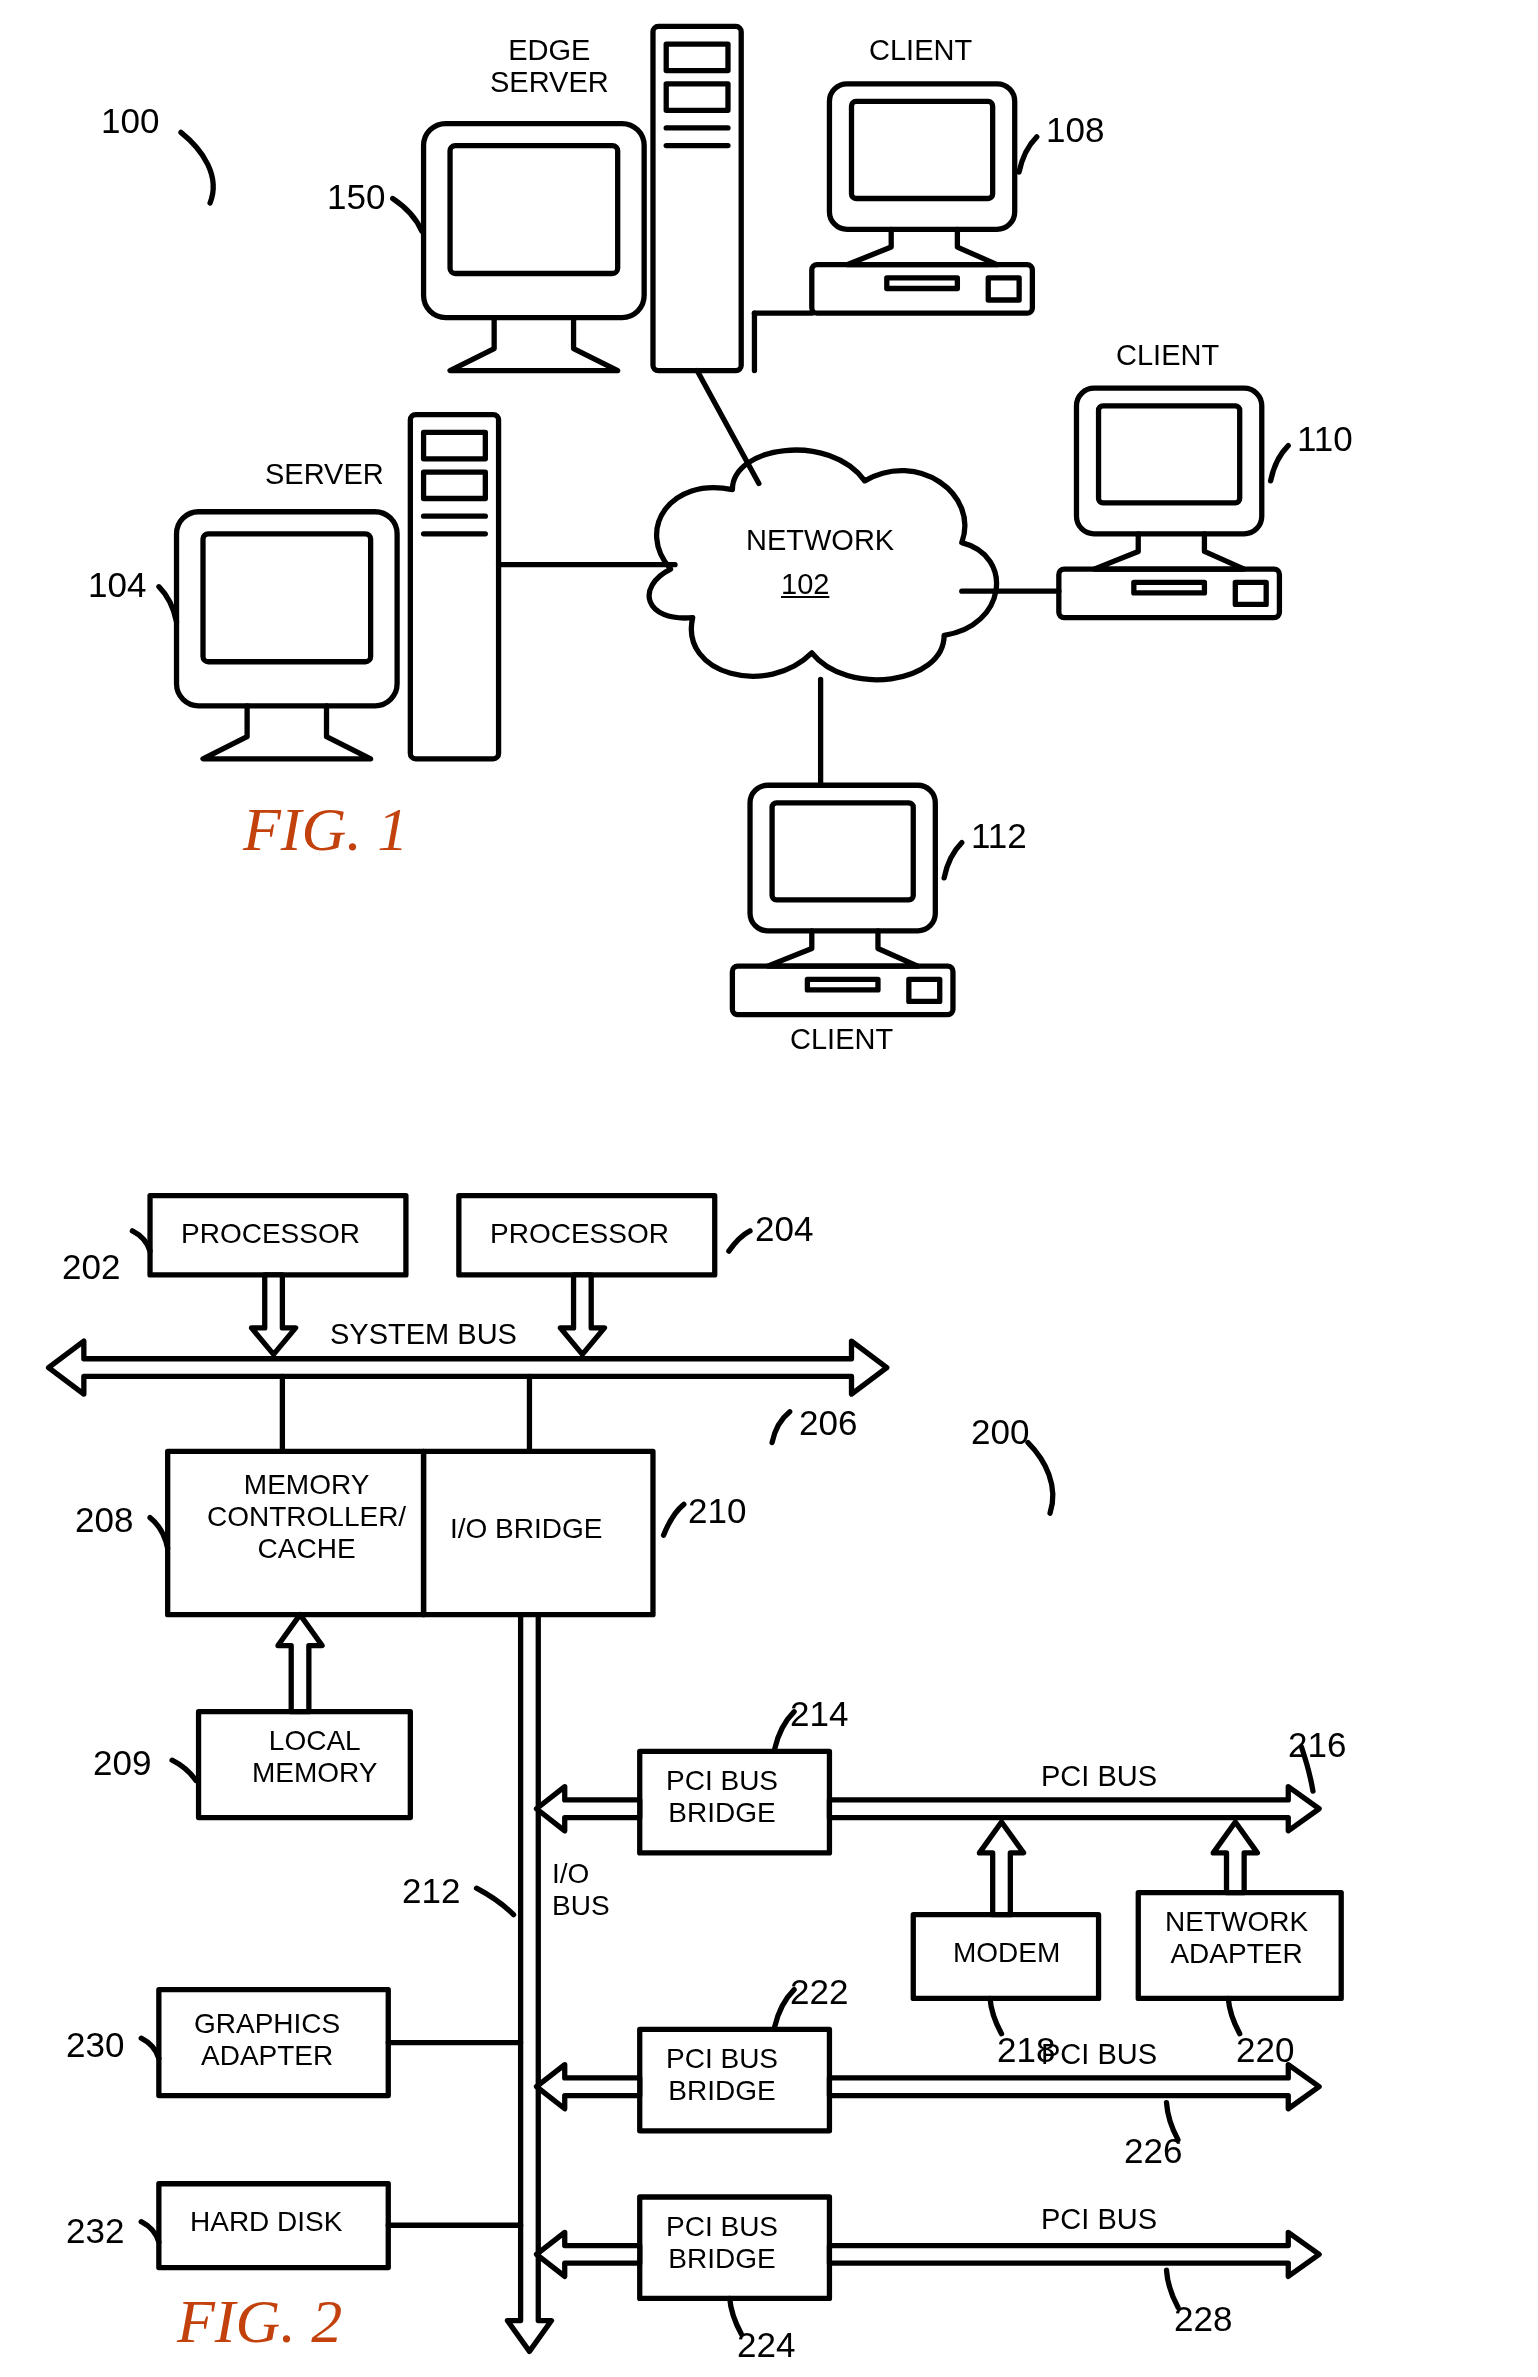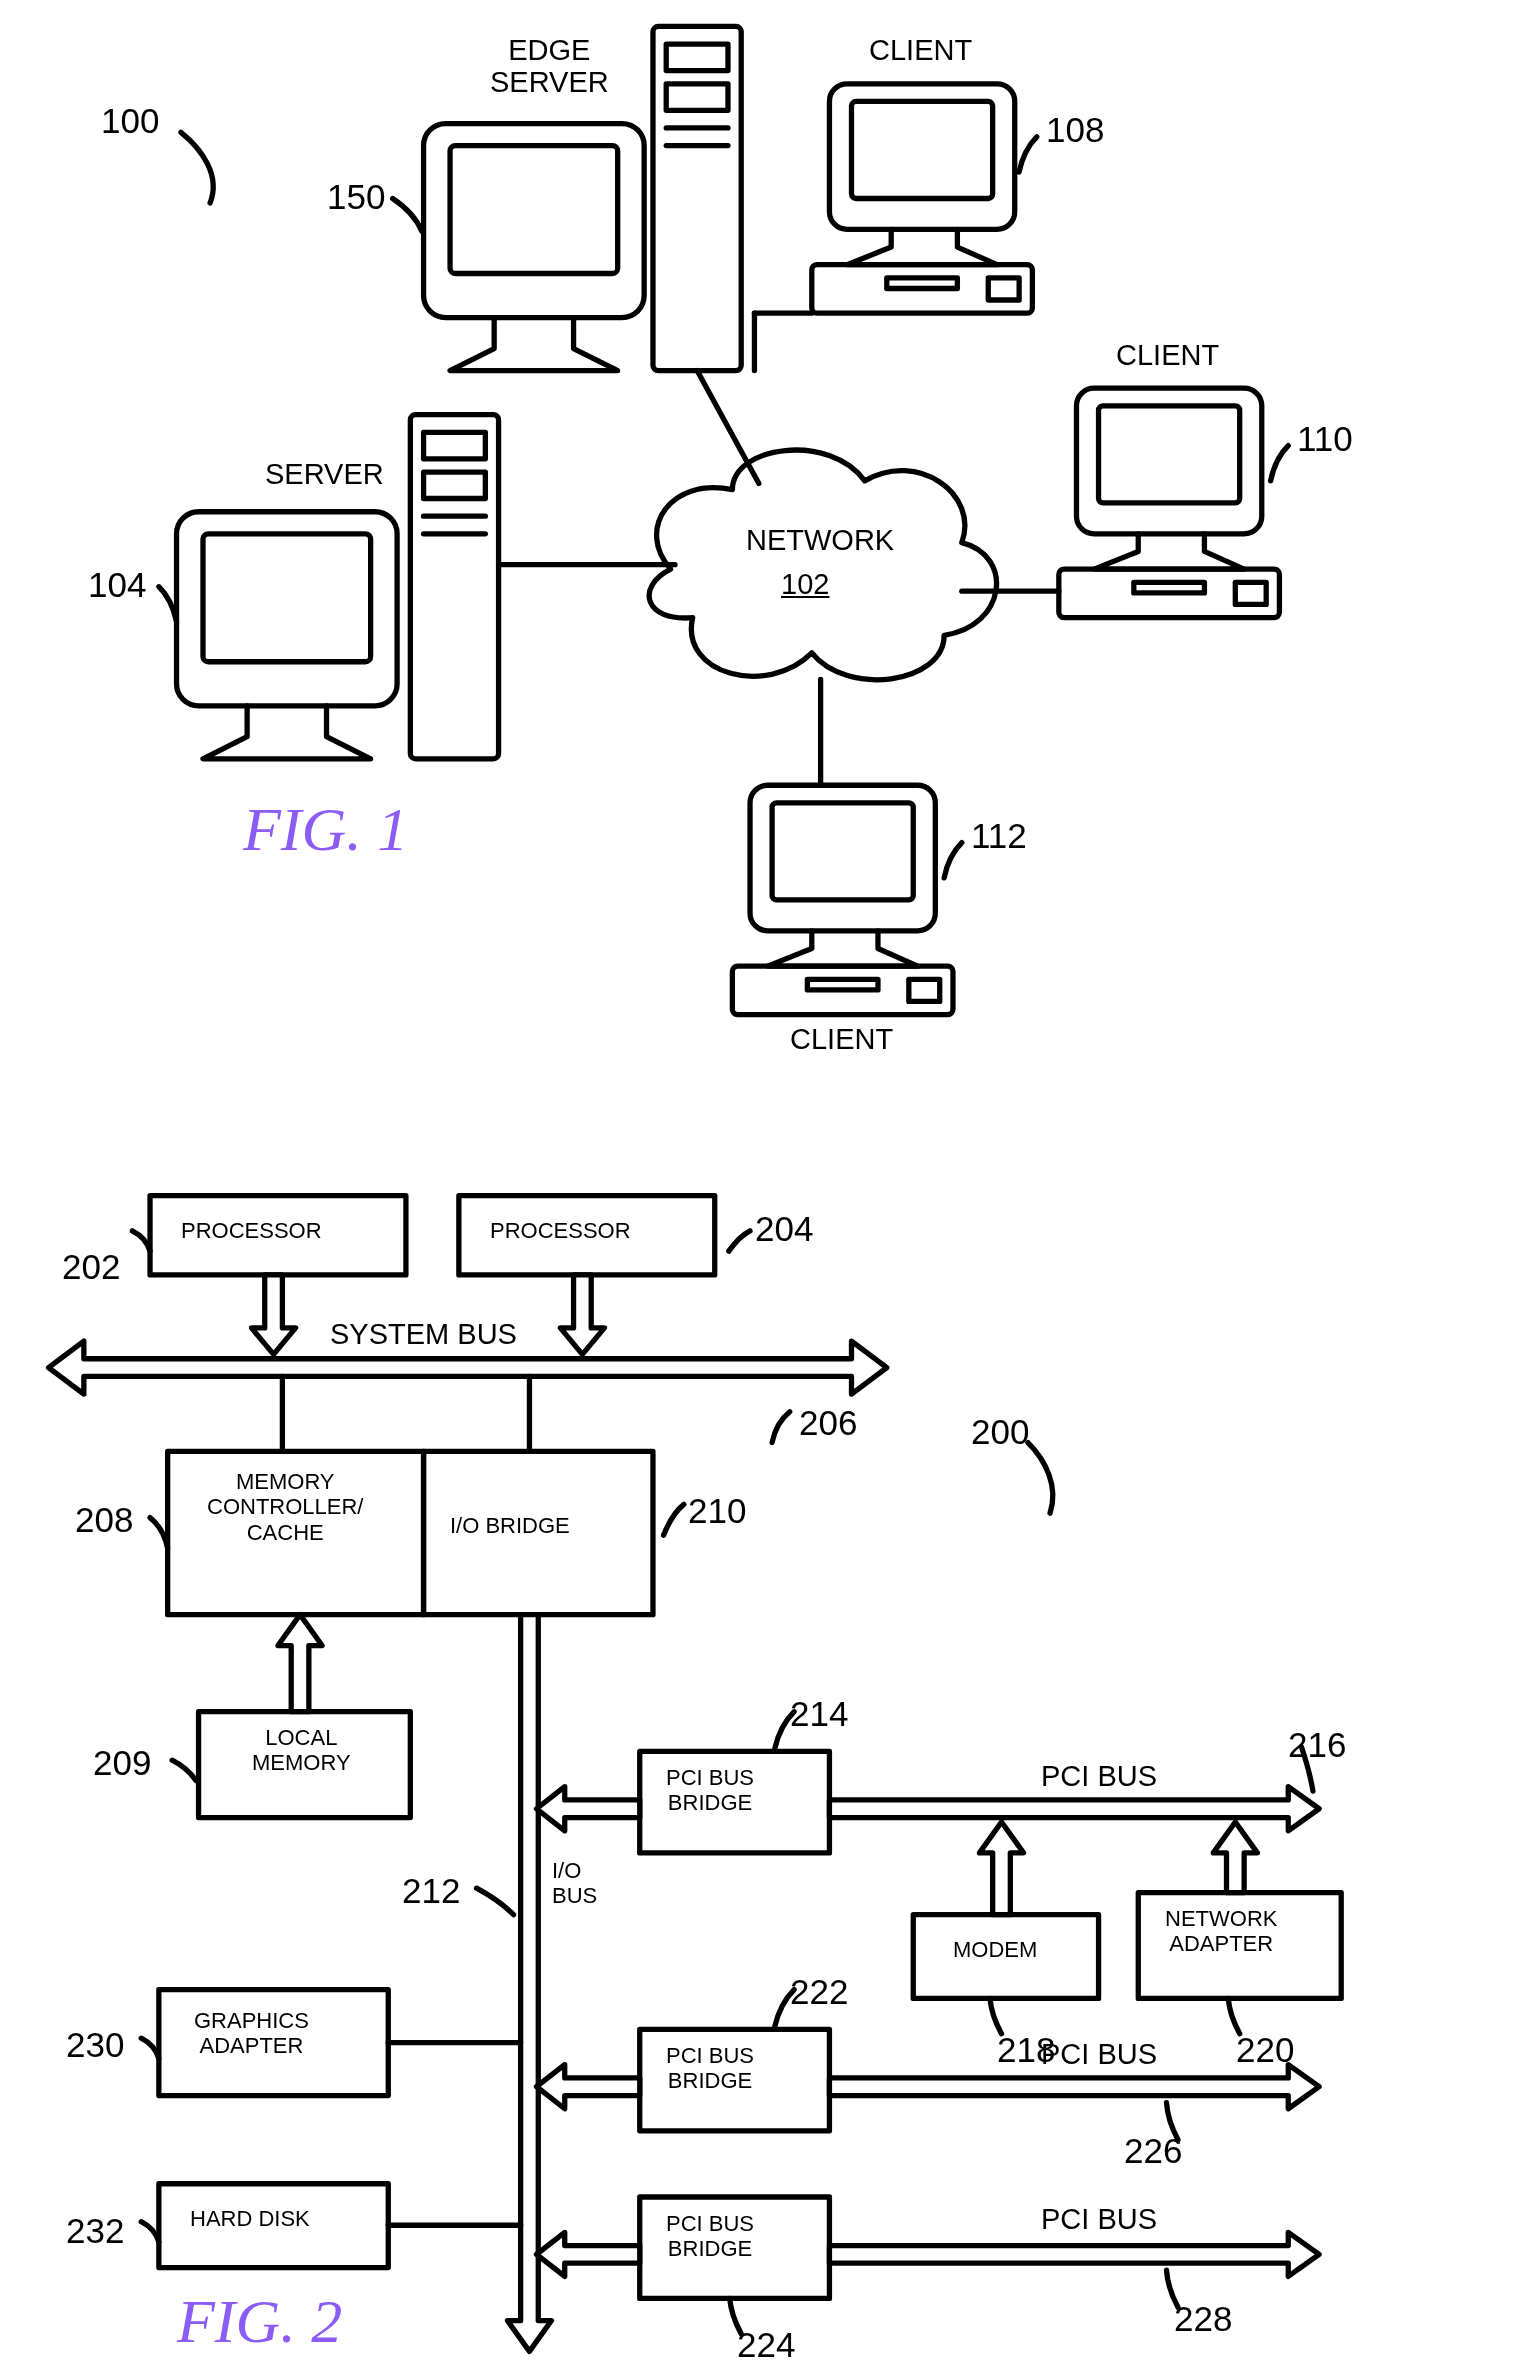--- a/index.html
+++ b/index.html
@@ -26,25 +26,25 @@
   .ref {
     position: absolute;
     font-size: 35px;
     color: #000;
   }
   .figcap {
     position: absolute;
     font-family: "Times New Roman", Times, serif;
     font-style: italic;
     font-size: 62px;
-    color: #8b5cf6;
+    color: #c2410c;
   }
   .boxlabel {
     position: absolute;
-    font-size: 22px;
+    font-size: 28px;
     text-align: center;
     white-space: pre;
     line-height: 1.15;
     pointer-events: none;
   }
   .underline { text-decoration: underline; }
 </style>
 </head>
 <body>
 

